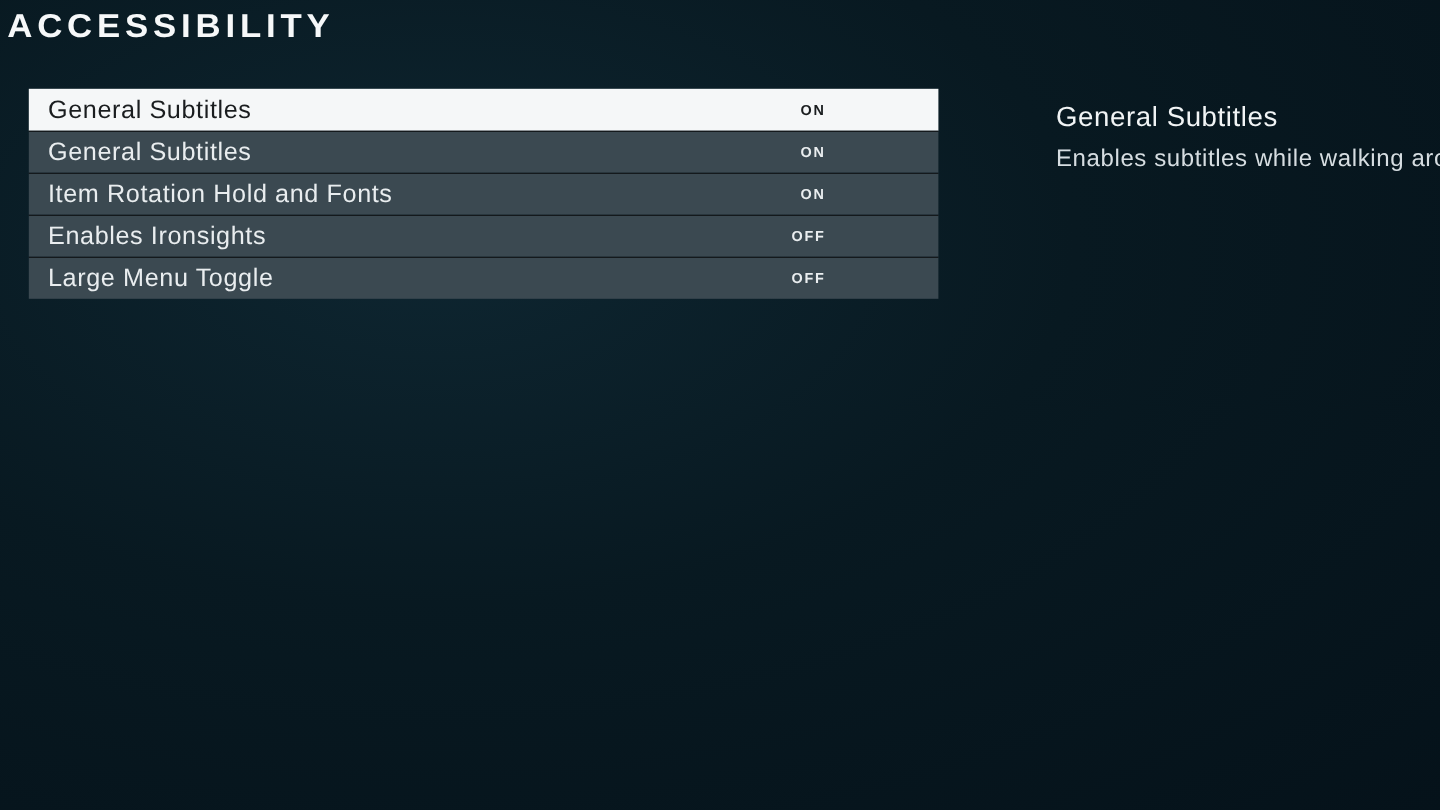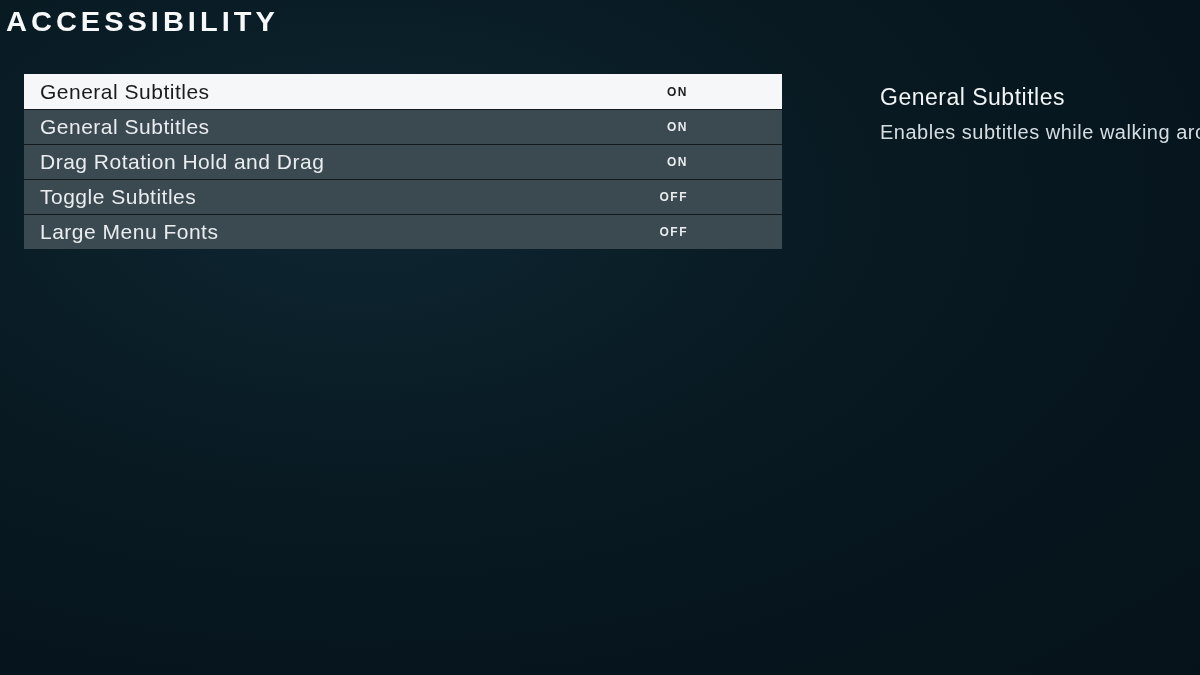--- a/index.html
+++ b/index.html
@@ -88,29 +88,29 @@
   <div class="options-list">
     <div class="option-row selected">
       <span class="option-label">General Subtitles</span>
       <span class="option-value">ON</span>
     </div>
     <div class="option-row">
       <span class="option-label">General Subtitles</span>
       <span class="option-value">ON</span>
     </div>
     <div class="option-row">
-      <span class="option-label">Drag Rotation Hold and Drag</span>
+      <span class="option-label">Item Rotation Hold and Fonts</span>
       <span class="option-value">ON</span>
     </div>
     <div class="option-row">
-      <span class="option-label">Toggle Subtitles</span>
+      <span class="option-label">Enables Ironsights</span>
       <span class="option-value">OFF</span>
     </div>
     <div class="option-row">
-      <span class="option-label">Large Menu Fonts</span>
+      <span class="option-label">Large Menu Toggle</span>
       <span class="option-value">OFF</span>
     </div>
   </div>
 
   <div class="detail-panel">
     <div class="detail-title">General Subtitles</div>
     <div class="detail-desc">Enables subtitles while walking aro</div>
   </div>
 
 </div>

